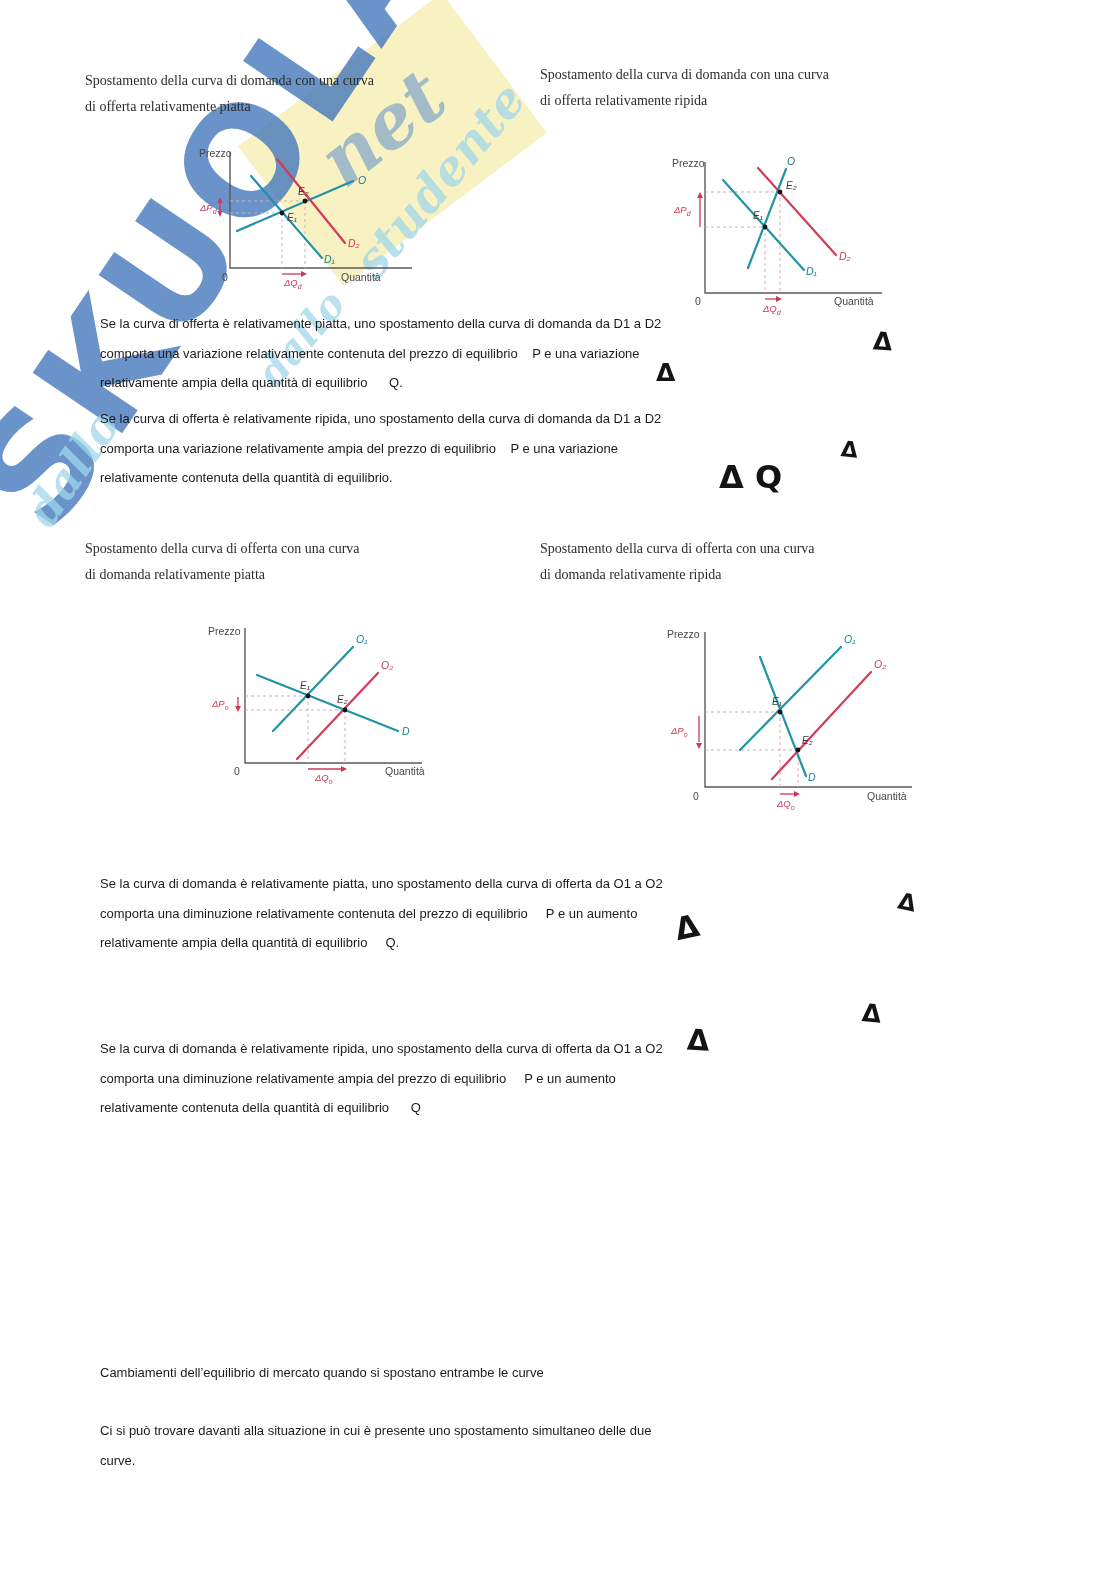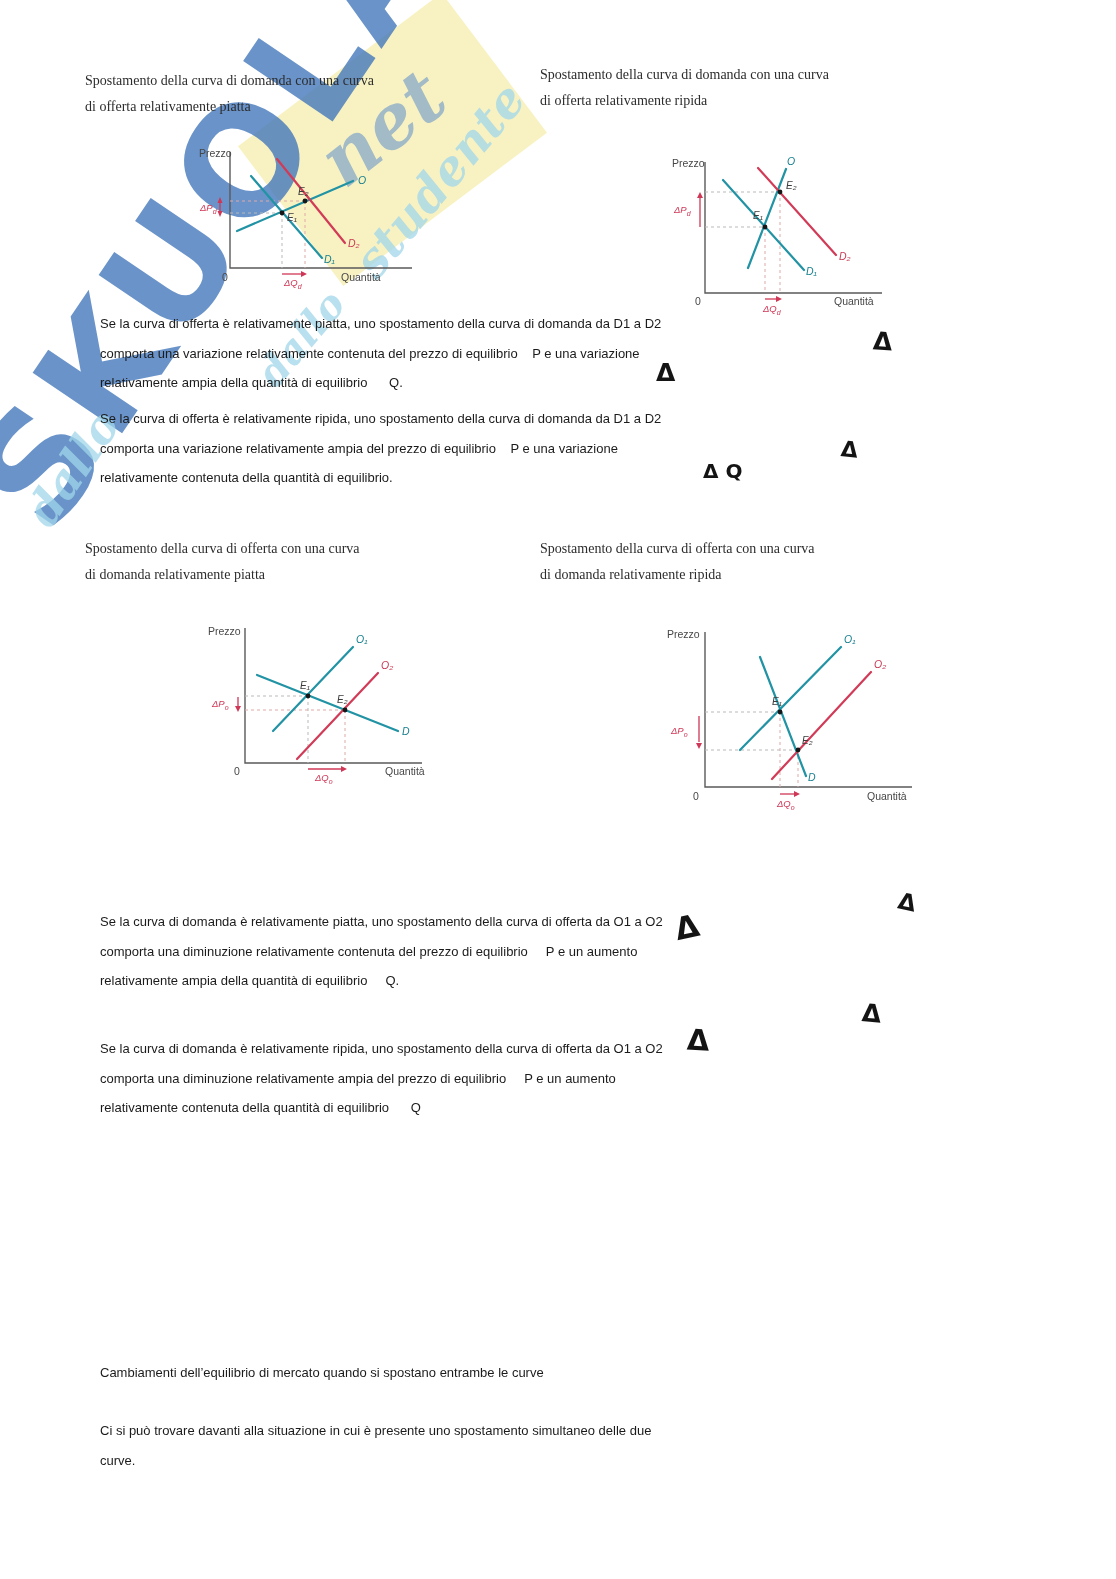--- a/index.html
+++ b/index.html
@@ -198,32 +198,32 @@
     <path class="arrF" d="M145,166 l-6,-3 l0,6 z"></path>
     <text class="tdel" x="122" y="179"><tspan>ΔQ</tspan><tspan class="sub" dy="2.5">o</tspan></text>
   </svg>
 
   <div class="para" style="top:309px">Se la curva di offerta è relativamente piatta, uno spostamento della curva di domanda da D1 a D2
 comporta una variazione relativamente contenuta del prezzo di equilibrio&nbsp;&nbsp;&nbsp;&nbsp;P e una variazione
 relativamente ampia della quantità di equilibrio&nbsp;&nbsp;&nbsp;&nbsp;&nbsp;&nbsp;Q.</div>
   <div class="para" style="top:404px">Se la curva di offerta è relativamente ripida, uno spostamento della curva di domanda da D1 a D2
 comporta una variazione relativamente ampia del prezzo di equilibrio&nbsp;&nbsp;&nbsp;&nbsp;P e una variazione
 relativamente contenuta della quantità di equilibrio.</div>
-  <div class="para" style="top:907px">Se la curva di domanda è relativamente piatta, uno spostamento della curva di offerta da O1 a O2
+  <div class="para" style="top:869px">Se la curva di domanda è relativamente piatta, uno spostamento della curva di offerta da O1 a O2
 comporta una diminuzione relativamente contenuta del prezzo di equilibrio&nbsp;&nbsp;&nbsp;&nbsp;&nbsp;P e un aumento
 relativamente ampia della quantità di equilibrio&nbsp;&nbsp;&nbsp;&nbsp;&nbsp;Q.</div>
   <div class="para" style="top:1034px">Se la curva di domanda è relativamente ripida, uno spostamento della curva di offerta da O1 a O2
 comporta una diminuzione relativamente ampia del prezzo di equilibrio&nbsp;&nbsp;&nbsp;&nbsp;&nbsp;P e un aumento
 relativamente contenuta della quantità di equilibrio&nbsp;&nbsp;&nbsp;&nbsp;&nbsp;&nbsp;Q</div>
   <div class="para" style="top:1358px">Cambiamenti dell’equilibrio di mercato quando si spostano entrambe le curve</div>
   <div class="para" style="top:1416px">Ci si può trovare davanti alla situazione in cui è presente uno spostamento simultaneo delle due
 curve.</div>
 
   <span class="hw" style="left:873px;top:329px;font-size:25px;transform:rotate(4deg)">Δ</span>
   <span class="hw" style="left:656px;top:360px;font-size:25px">Δ</span>
   <span class="hw" style="left:841px;top:439px;font-size:22px;transform:rotate(6deg)">Δ</span>
-  <span class="hw" style="left:703px;top:461px;font-size:20px">Δ Q</span>
+  <span class="hw" style="left:719px;top:461px;font-size:32px">Δ Q</span>
   <span class="hw" style="left:898px;top:891px;font-size:23px;transform:rotate(12deg)">Δ</span>
   <span class="hw" style="left:675px;top:912px;font-size:31px;transform:rotate(-12deg)">Δ</span>
   <span class="hw" style="left:862px;top:1001px;font-size:25px;transform:rotate(5deg)">Δ</span>
   <span class="hw" style="left:687px;top:1026px;font-size:29px;transform:rotate(3deg)">Δ</span>
 
 </div>
 
 </body></html>

